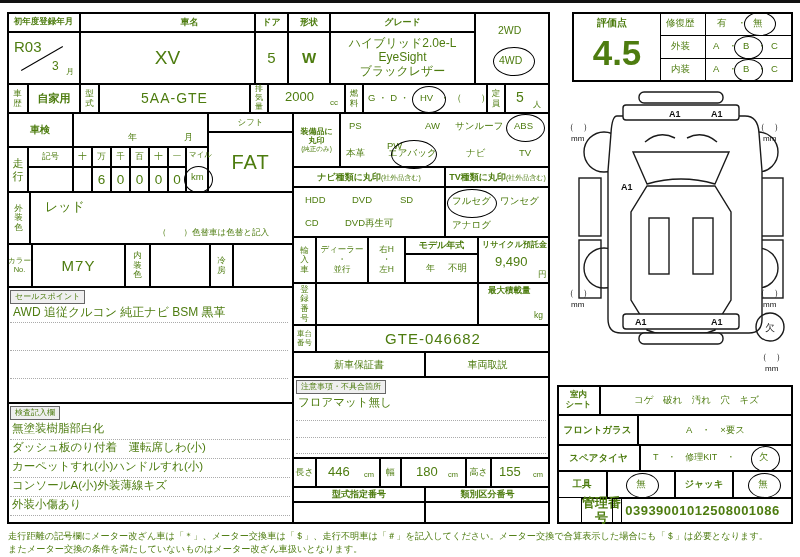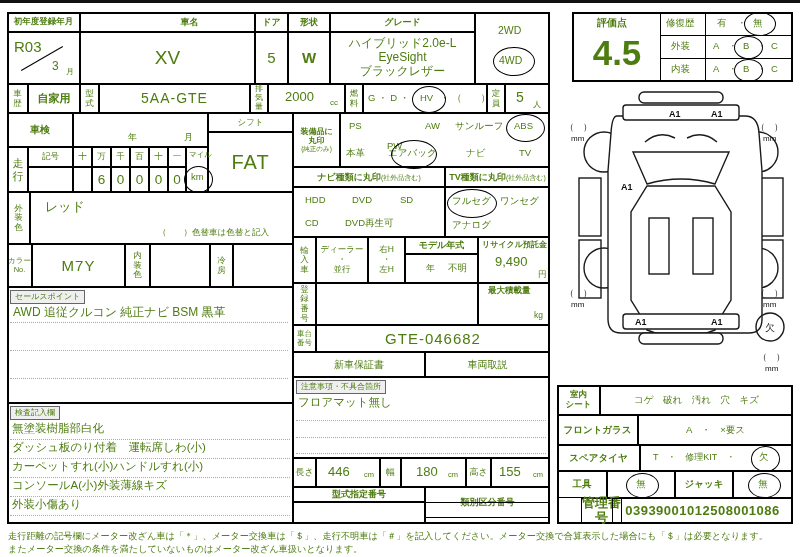--- a/index.html
+++ b/index.html
@@ -247,21 +247,21 @@
   <div class="c" style="left:401px;top:458px;width:65px;height:29px;"></div>
   <span class="s" style="left:416px;top:465px;font-size:13px;">180</span>
   <span class="s" style="left:448px;top:471px;font-size:7.5px;">cm</span>
   <div class="c" style="left:466px;top:458px;width:25px;height:29px;font-size:9px;">高さ</div>
   <div class="c" style="left:491px;top:458px;width:59px;height:29px;"></div>
   <span class="s" style="left:499px;top:465px;font-size:13px;">155</span>
   <span class="s" style="left:533px;top:471px;font-size:7.5px;">cm</span>
 
   <div class="c" style="left:293px;top:487px;width:132px;height:15px;font-size:9px;font-weight:bold;">型式指定番号</div>
   <div class="c" style="left:293px;top:502px;width:132px;height:22px;"></div>
-  <div class="c" style="left:425px;top:487px;width:125px;height:31px;font-size:9px;font-weight:bold;">類別区分番号</div>
+  <div class="c" style="left:425px;top:487px;width:125px;height:15px;font-size:9px;font-weight:bold;">類別区分番号</div>
   <div class="c" style="left:425px;top:502px;width:125px;height:22px;"></div>
 
   <div class="frame" style="left:572px;top:12px;width:221px;height:70px;border-width:2.5px;"></div>
   <span class="s" style="left:597px;top:17px;font-size:10px;font-weight:bold;">評価点</span>
   <div class="s" style="left:575px;top:27px;width:84px;height:52px;display:flex;align-items:center;justify-content:center;font-size:35px;font-weight:bold;">4.5</div>
   <div class="vline" style="left:660px;top:14px;height:66px;"></div>
   <div class="vline" style="left:705px;top:14px;height:66px;"></div>
   <div class="hline" style="left:661px;top:35px;width:131px;"></div>
   <div class="hline" style="left:661px;top:58px;width:131px;"></div>
   <span class="s" style="left:666px;top:18px;font-size:9.5px;">修復歴</span>

